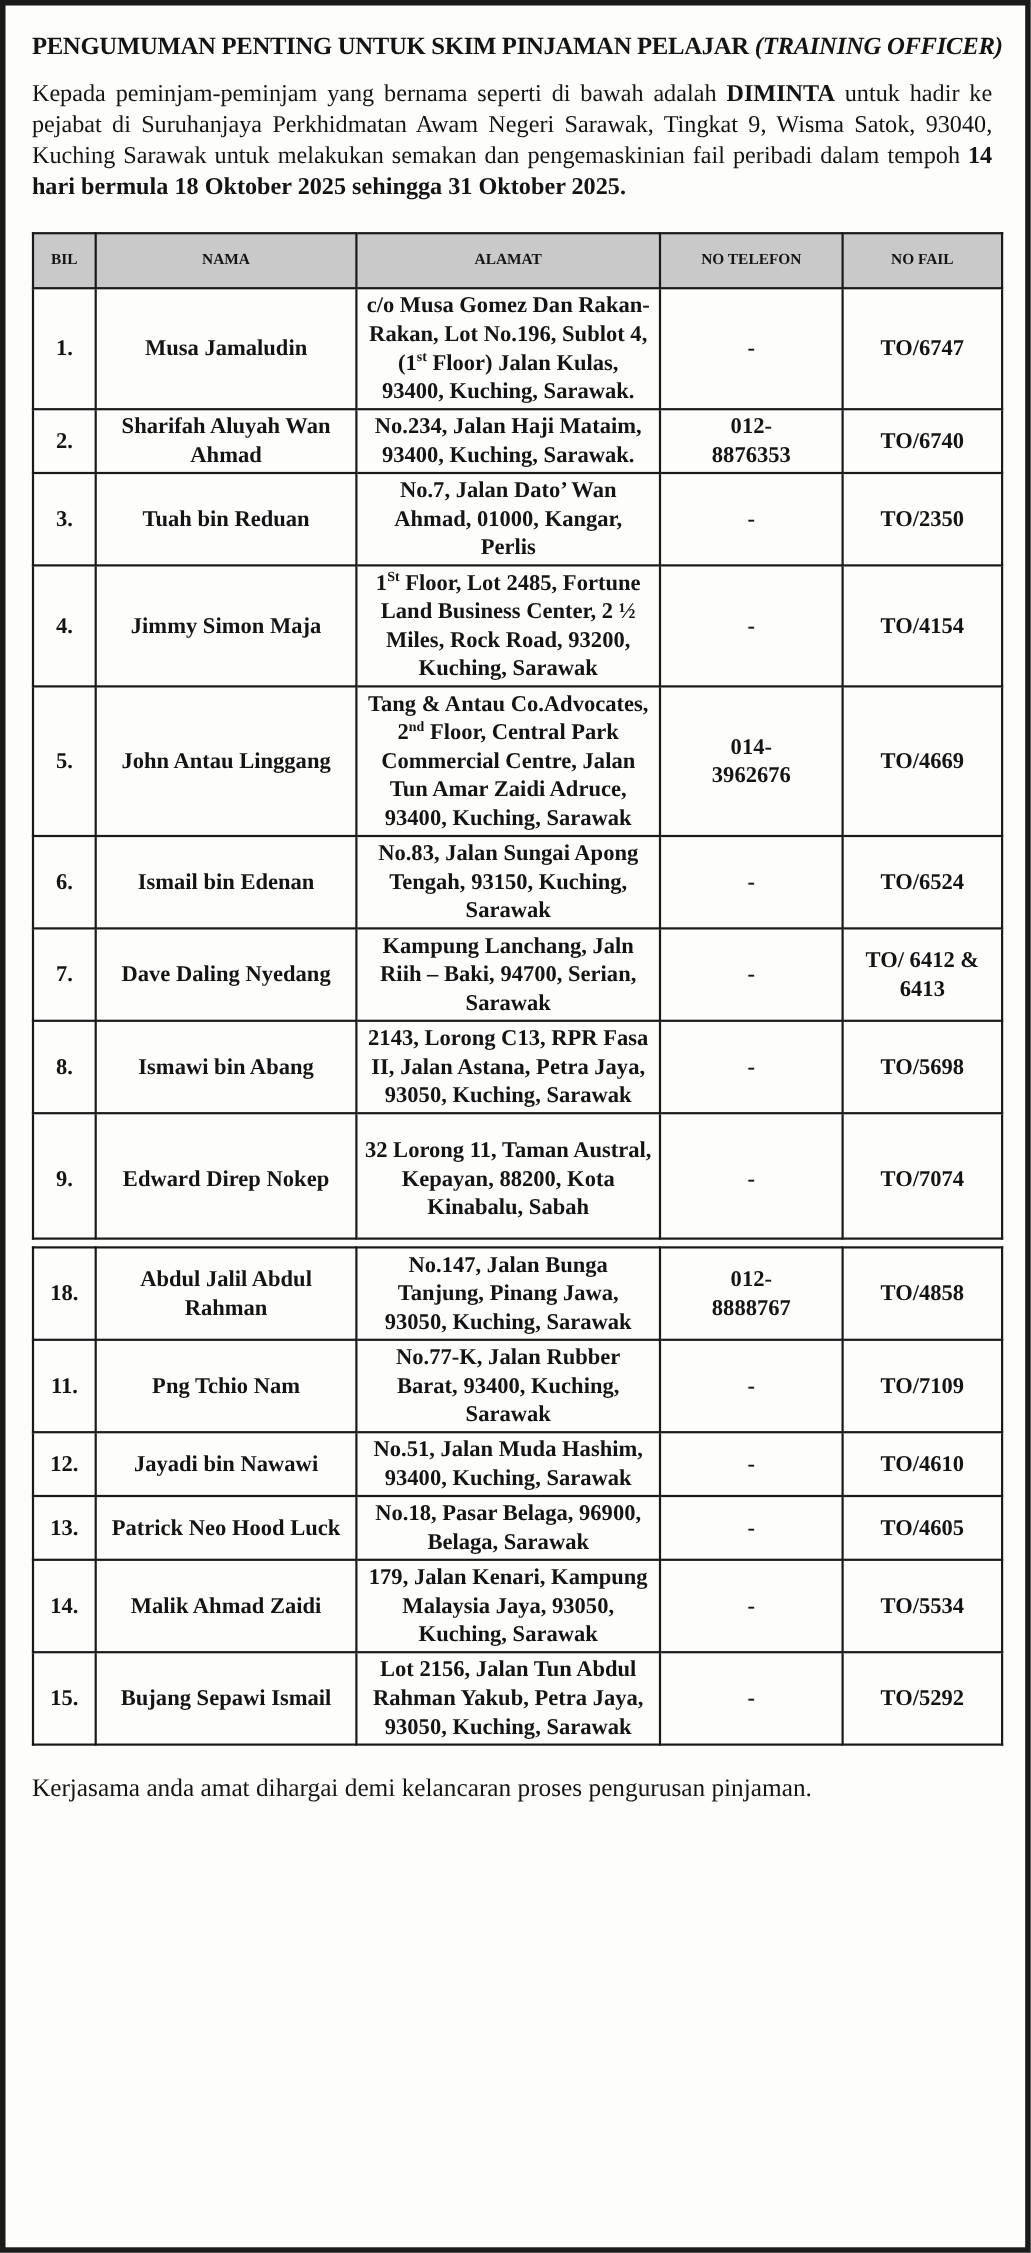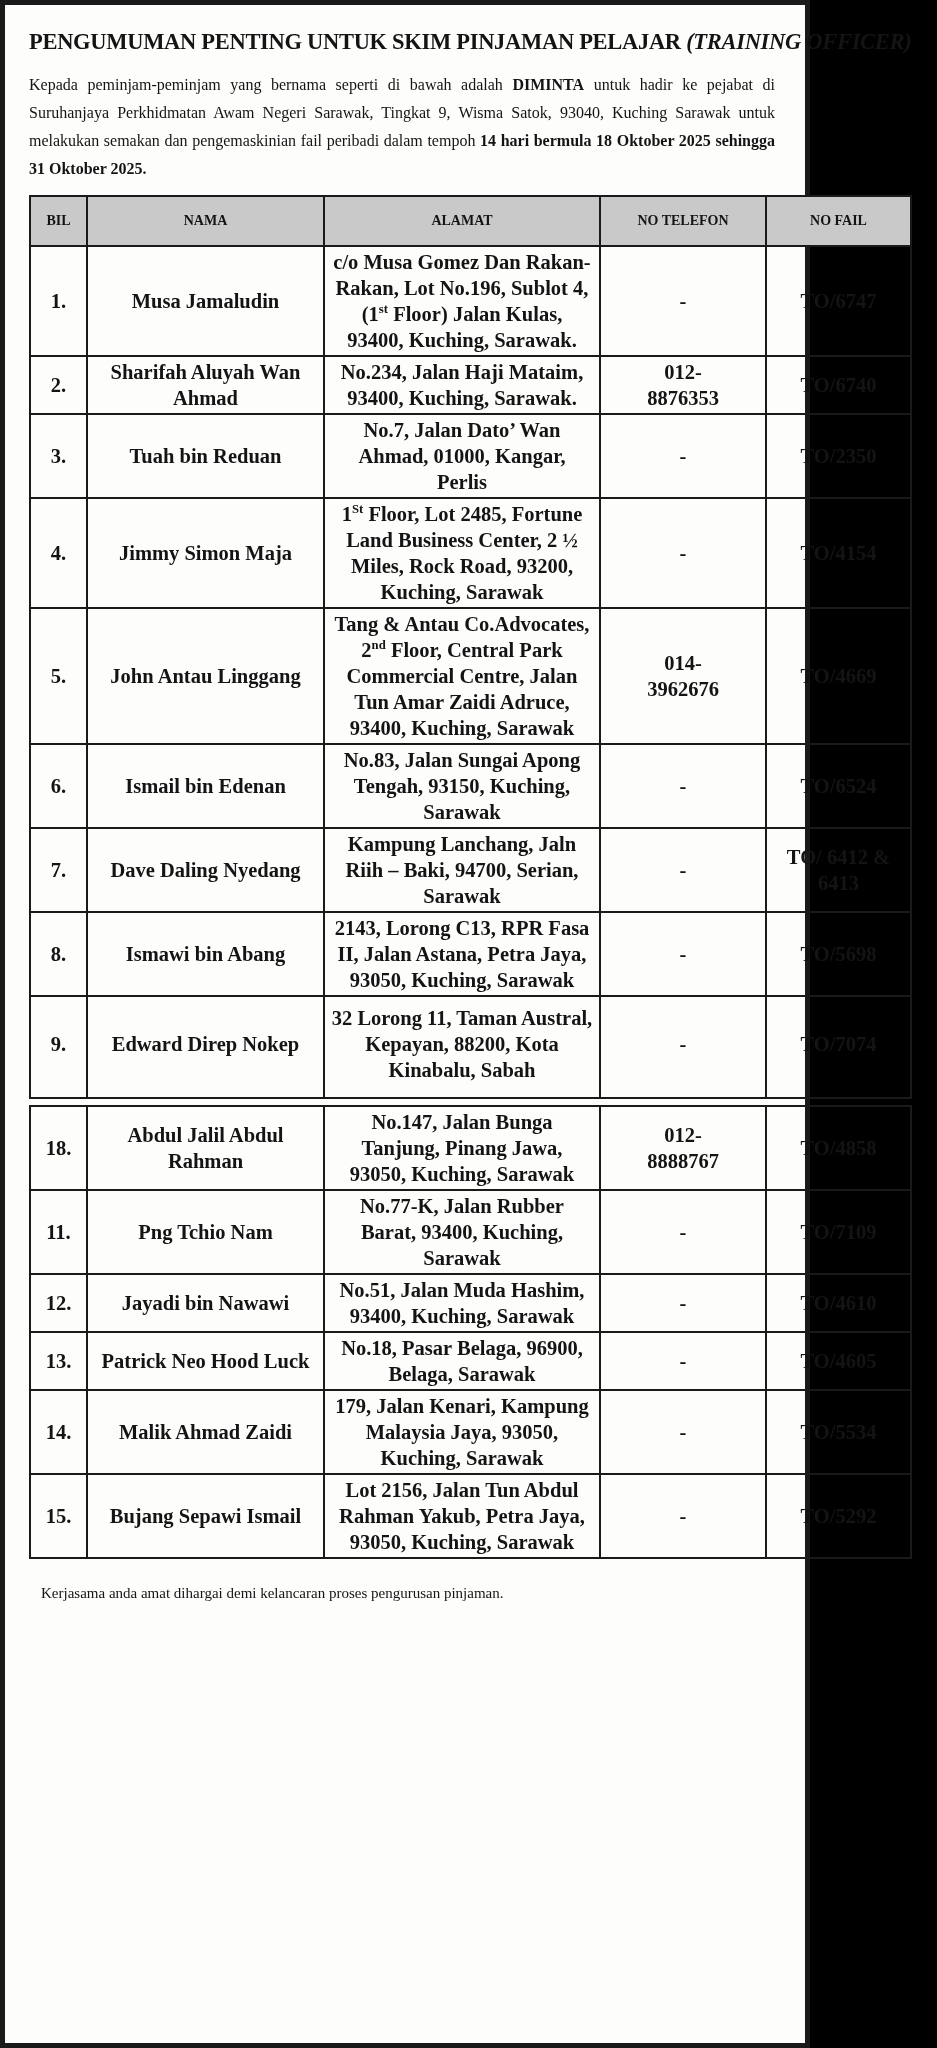--- a/index.html
+++ b/index.html
@@ -3,42 +3,42 @@
 <meta charset="utf-8">
 <style>
   :root{
     --border-c:#1a1a1a;
     --header-bg:#c9c9c9;
     --text-c:#141414;
     --page-bg:#fdfdfc;
   }
   html,body{margin:0;padding:0;background:#000;}
   .page{
-    width:810px;
+    width:937px;
     min-height:2048px;
     box-sizing:border-box;
     background:var(--page-bg);
     border:5px solid var(--border-c);
     padding:20px 30px 14px 24px;
     font-family:"Liberation Serif","DejaVu Serif",serif;
     color:var(--text-c);
   }
   .title{
     font-size:22.5px;
     font-weight:bold;
     letter-spacing:-0.3px;
     white-space:nowrap;
     margin:4px 0 16px 0;
   }
   .title .italic{font-style:italic;}
   .intro{
-    font-size:16px;
+    font-size:22px;
     line-height:28px;
     text-align:justify;
-    margin:0 0 12px 0;
+    margin:0 0 28px 0;
   }
   table{
     border-collapse:collapse;
     table-layout:fixed;
     width:881px;
     font-size:20.5px;
     font-weight:bold;
     line-height:26px;
     text-align:center;
   }
@@ -48,25 +48,25 @@
     padding:2px 6px;
     word-wrap:break-word;
   }
   thead th{
     background:var(--header-bg);
     height:44px;
     font-size:14px;
   }
   td.phone{white-space:pre-line;}
   .t2{margin-top:6px;}
-  .t1 tbody tr:last-child td{padding-top:8px;padding-bottom:14px;}
+  .t1 tbody tr:last-child td{padding-top:20px;padding-bottom:14px;}
   sup{font-size:0.62em;line-height:0;}
   .closing{
-    font-size:15px;
-    margin:26px 0 0 12px;
+    font-size:23px;
+    margin:26px 0 0 0;
   }
   .thanks{
     font-size:21.5px;
     margin:30px 0 0 0;
   }
 </style>
 </head>
 <body>
 
 <div class="page">

